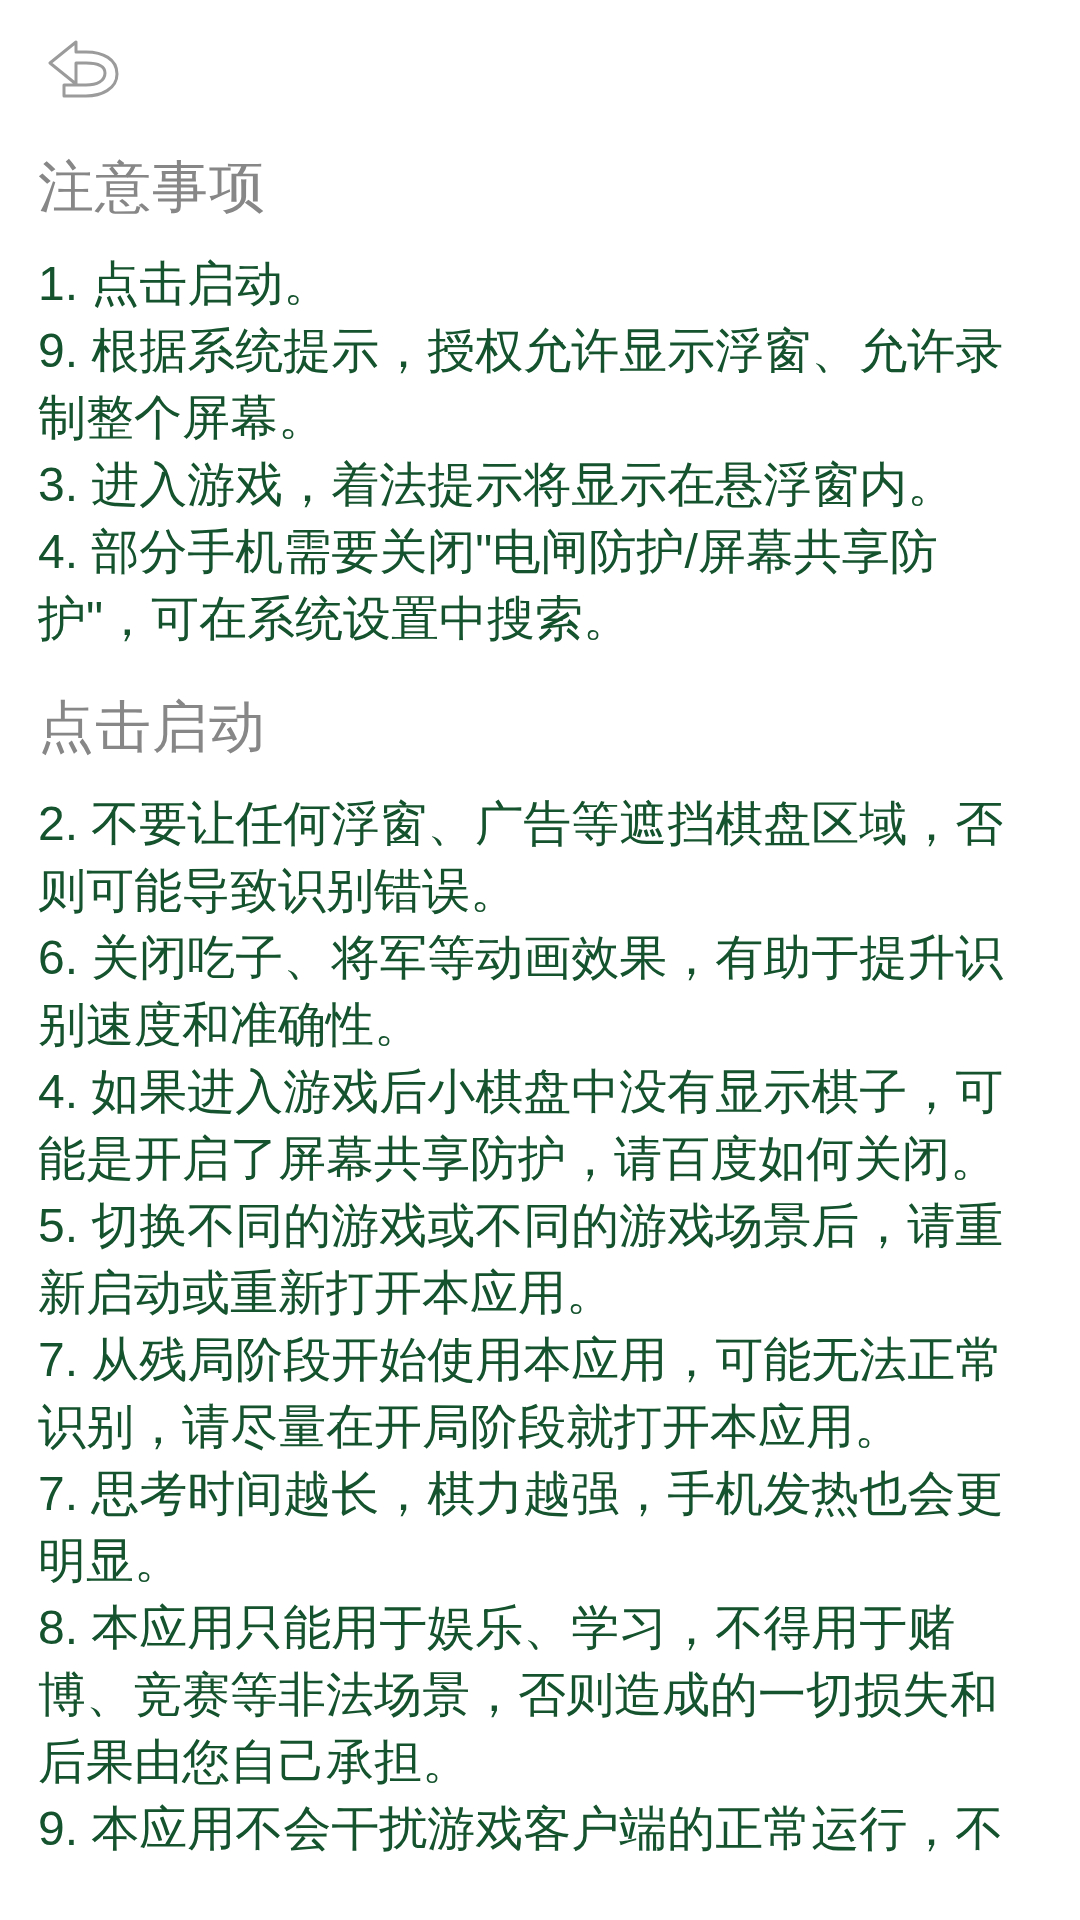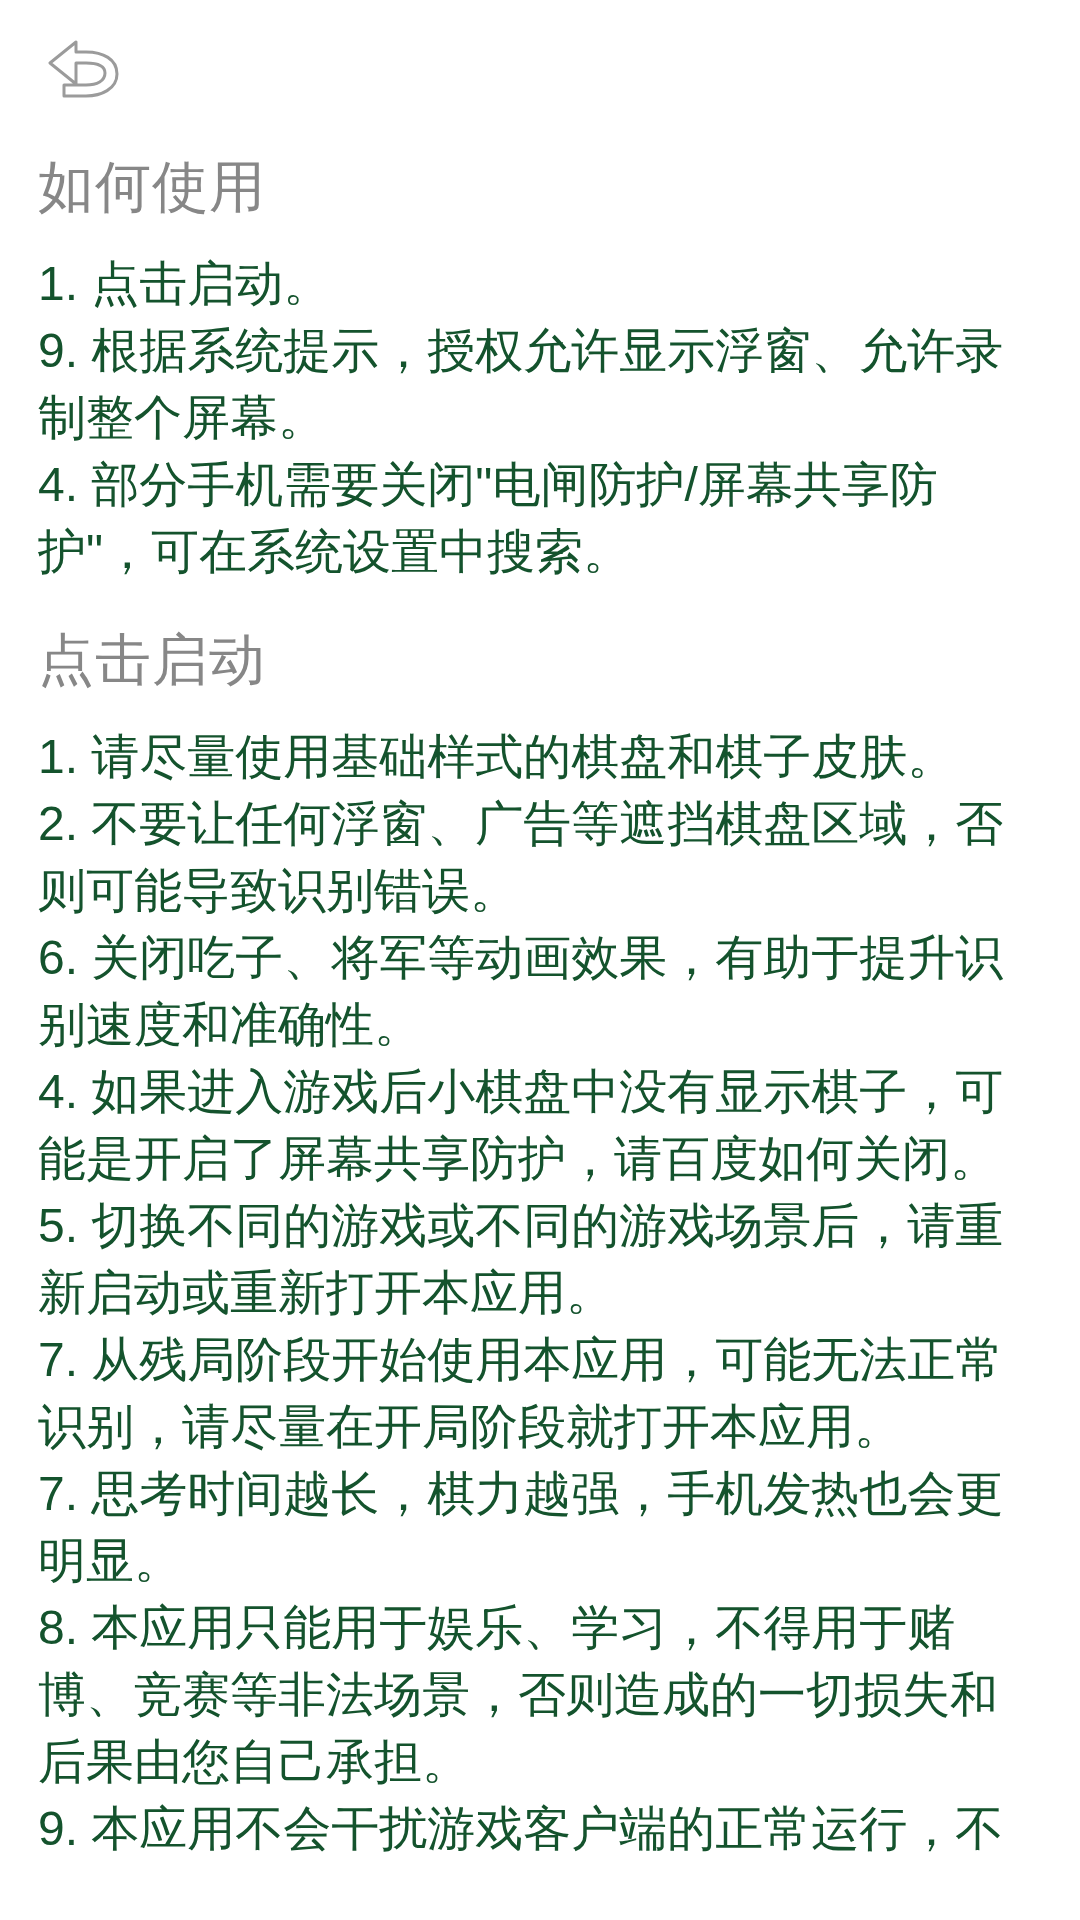--- a/index.html
+++ b/index.html
@@ -76,32 +76,32 @@
                L 40 45
                C 51 45 59 41 59 33
                C 59 25 49 23 40 23
                L 30 23
                L 30 44
                Z" fill="#ffffff" stroke="#9b9b9b" stroke-width="3" stroke-linejoin="round" stroke-linecap="round"></path>
     </svg>
   </div>
 
   <section class="section-how">
-    <h1 class="section-title">如何使用</h1>
+    <h1 class="section-title">注意事项</h1>
     <ul class="step-list">
       <li>1. 点击启动。</li>
       <li>9. 根据系统提示，授权允许显示浮窗、允许录制整个屏幕。</li>
+      <li>3. 进入游戏，着法提示将显示在悬浮窗内。</li>
       <li>4. 部分手机需要关闭"电闸防护/屏幕共享防护"，可在系统设置中搜索。</li>
     </ul>
   </section>
 
   <section class="section-notes">
     <h1 class="section-title">点击启动</h1>
     <ul class="step-list">
-      <li>1. 请尽量使用基础样式的棋盘和棋子皮肤。</li>
       <li>2. 不要让任何浮窗、广告等遮挡棋盘区域，否则可能导致识别错误。</li>
       <li>6. 关闭吃子、将军等动画效果，有助于提升识别速度和准确性。</li>
       <li>4. 如果进入游戏后小棋盘中没有显示棋子，可能是开启了屏幕共享防护，请百度如何关闭。</li>
       <li>5. 切换不同的游戏或不同的游戏场景后，请重新启动或重新打开本应用。</li>
       <li>7. 从残局阶段开始使用本应用，可能无法正常识别，请尽量在开局阶段就打开本应用。</li>
       <li>7. 思考时间越长，棋力越强，手机发热也会更明显。</li>
       <li>8. 本应用只能用于娱乐、学习，不得用于赌博、竞赛等非法场景，否则造成的一切损失和后果由您自己承担。</li>
       <li>9. 本应用不会干扰游戏客户端的正常运行，不</li>
     </ul>
   </section>

